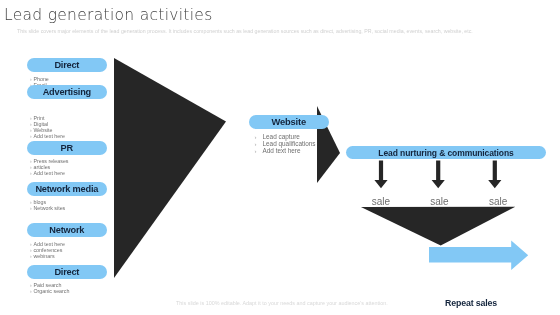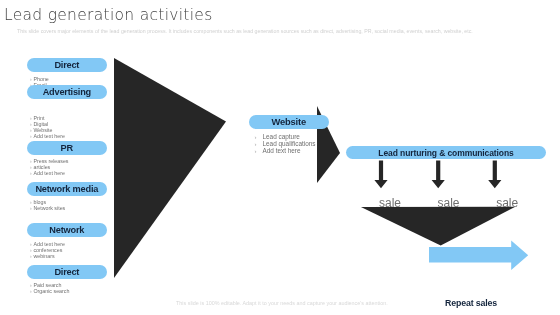--- a/index.html
+++ b/index.html
@@ -19,21 +19,21 @@
   ul.bl li{font-size:5.3px;color:#6f6f6f;line-height:6.1px;white-space:nowrap;}
   ul.bl li span.b{color:#a8a8a8;margin-right:1.8px;font-size:5px;}
 
   #wpill{left:249px;top:114.5px;width:79.5px;height:14.4px;font-size:9.4px;letter-spacing:-0.2px;}
   #wlist{left:254.5px;top:134.3px;}
   #wlist li{font-size:6.4px;line-height:6.9px;}
   #wlist li span.b{font-size:6px;margin-right:6px;}
 
   #npill{left:346px;top:146px;width:200px;height:13.4px;font-size:8.5px;letter-spacing:-0.1px;}
 
-  .sale{position:absolute;font-size:12px;color:#6e6e6e;text-align:right;width:40px;}
+  .sale{position:absolute;font-size:10px;color:#6e6e6e;text-align:center;width:40px;}
   #rtext{position:absolute;font-size:8.8px;font-weight:700;color:#14253d;letter-spacing:-0.15px;}
 </style>
 </head>
 <body>
 
 <div class="slide">
 
   <svg class="shapes" viewBox="0 0 560 315">
     <polygon points="114,58 226,121.5 114,278" fill="#262626"></polygon>
     <polygon points="317,106 340,153 317,183" fill="#262626"></polygon>

